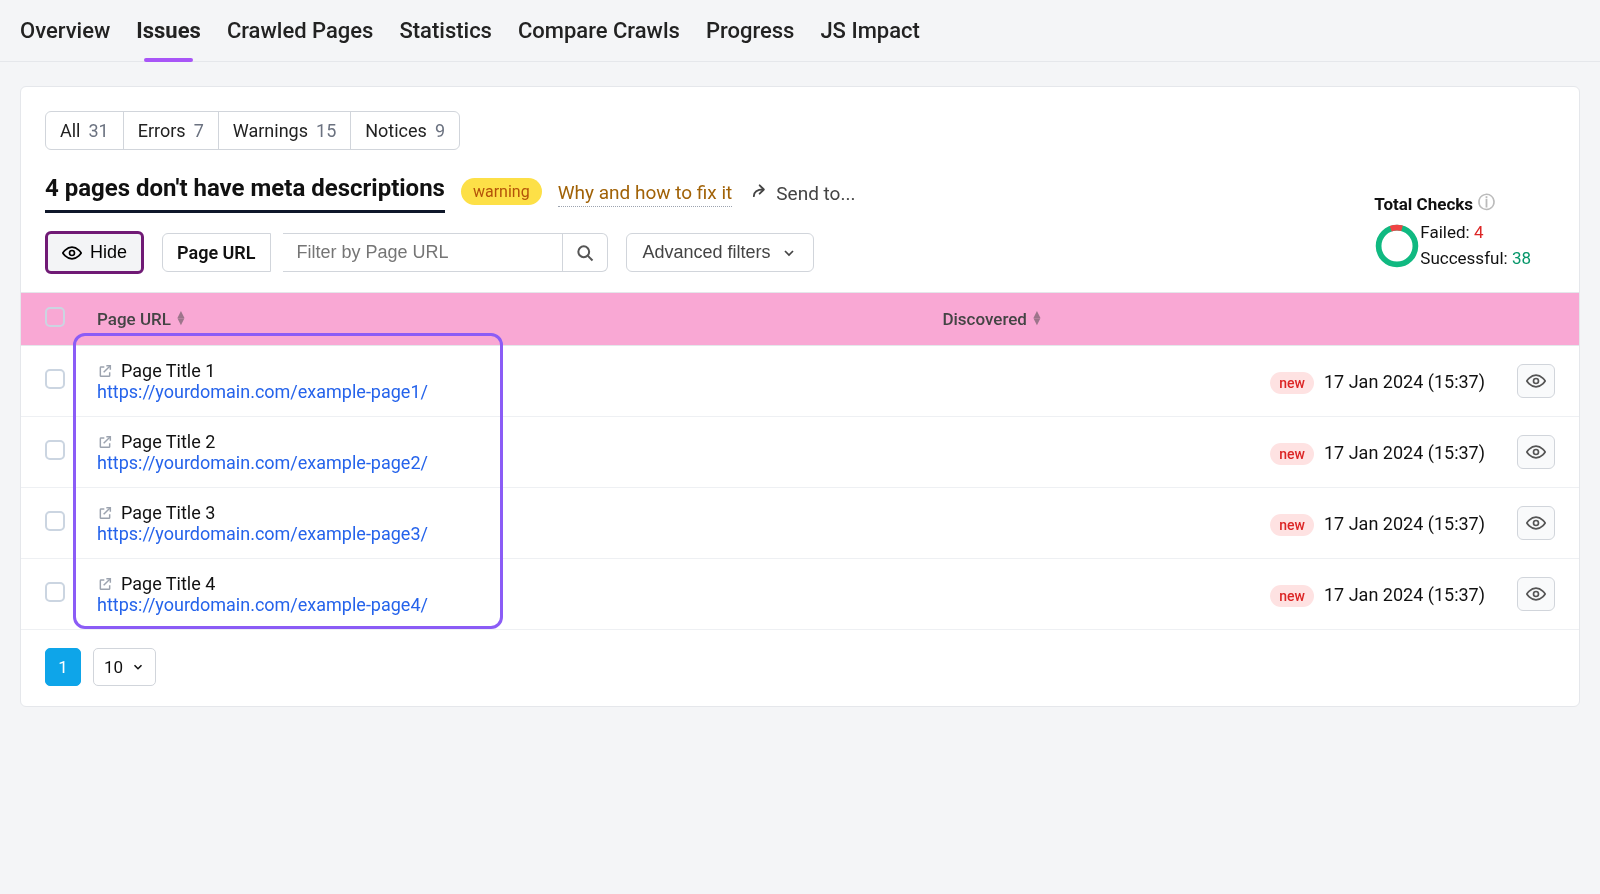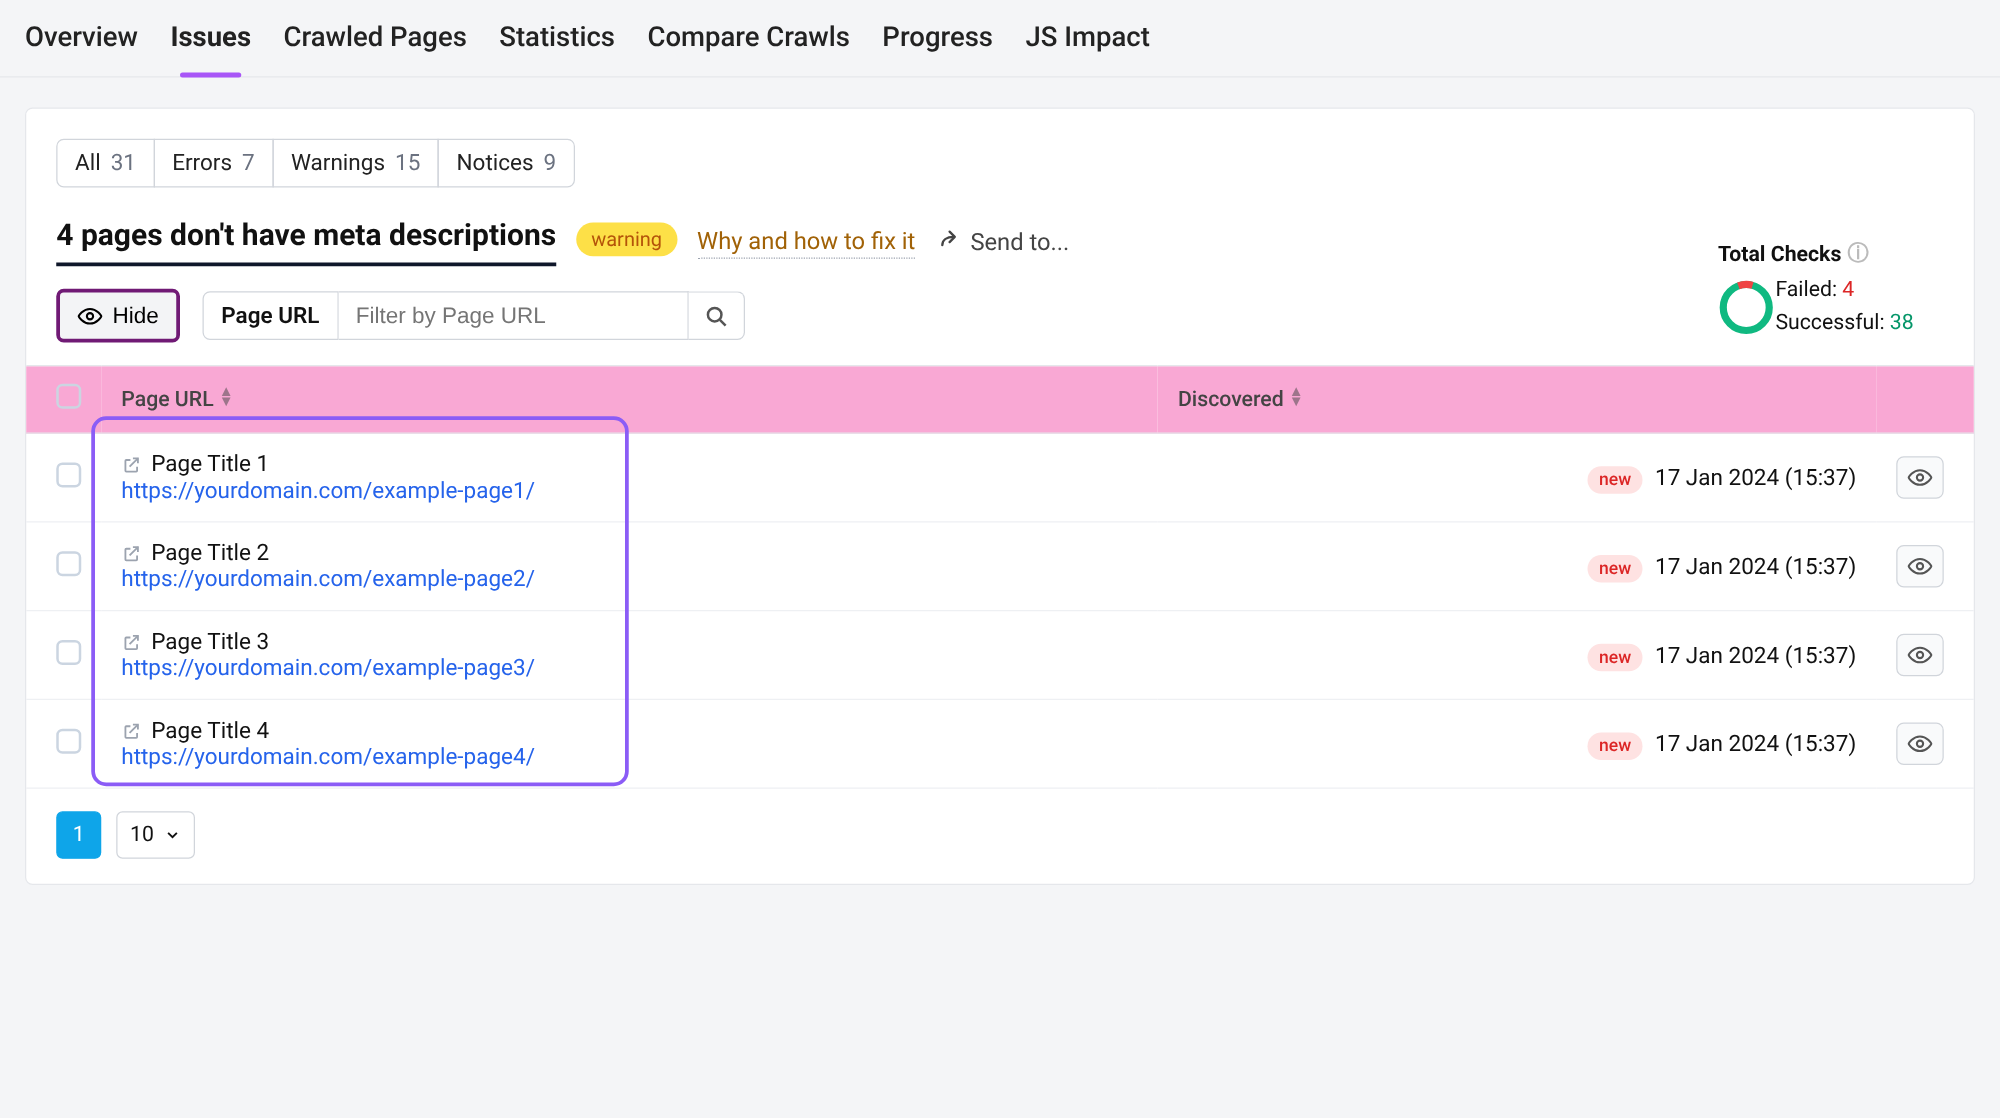--- a/index.html
+++ b/index.html
@@ -15,21 +15,21 @@
 .filterbar .seg:last-child { border-top-right-radius: 6px; border-bottom-right-radius: 6px; }
 .filterbar .count { color: #6b7280; }
 .heading-row { display: flex; align-items: center; gap: 16px; margin: 0 24px 18px 24px; flex-wrap: wrap; }
 .heading { font-size: 24px; font-weight: 700; padding-bottom: 8px; border-bottom: 3px solid #0f172a; }
 .badge-warning { background: #fde047; color: #b45309; font-size: 16px; padding: 4px 12px; border-radius: 14px; margin-bottom: 4px;}
 .helplink { color: #a16207; font-size: 19px; border-bottom: 1px dotted #9ca3af; padding-bottom: 2px; cursor: pointer; }
 .sendto { display: flex; gap: 8px; color: #444; font-size: 19px; cursor: pointer; }
 .controls-row { display: flex; align-items: center; margin: 0 24px 18px 24px; gap: 18px; }
 .btn { border: 3px solid #701a75; background: #f3f4f6; padding: 8px 14px; border-radius: 6px; display: inline-flex; align-items: center; gap: 8px; font-size: 18px; cursor: pointer; }
 .lbl { border: 1px solid #d1d5db; background: #fff; padding: 8px 14px; border-radius: 6px 0 0 6px; font-weight: 600; font-size: 18px; }
-.textinput { border: 1px solid #d1d5db; border-left: none; background: #fff; padding: 8px 14px; font-size: 18px; width: 280px; outline: none; }
+.textinput { border: 1px solid #d1d5db; border-left: none; background: #fff; padding: 8px 14px; font-size: 18px; width: 280px; outline: none; margin-left: 12px; }
 .searchbtn { border: 1px solid #d1d5db; border-left: none; background: #fff; padding: 8px 12px; border-radius: 0 6px 6px 0; cursor: pointer; }
 .adv { border: 1px solid #d1d5db; background: #fff; padding: 8px 16px; border-radius: 6px; display: inline-flex; align-items: center; gap: 10px; font-size: 18px; color: #444; cursor: pointer; }
 .stats { margin-left: auto; margin-right: 24px; display: flex; gap: 14px; align-items: center; margin-top: -60px; }
 .stats-title { font-weight: 700; font-size: 17px; display: flex; align-items: flex-end; gap: 5px; margin-top: 17px; }
 .ring { width: 46px; height: 46px; }
 .stats-lines { font-size: 17px; line-height: 1.5; }
 .failed-num { color: #dc2626; }
 .success-num { color: #059669; }
 .table { width: 100%; border-collapse: collapse; }
 .table thead th { background: #f9a8d4; font-weight: 500; font-size: 17px; color: #444; text-align: left; padding: 14px 16px; border-top: 1px solid #e5e7eb; border-bottom: 1px solid #e5e7eb; }
@@ -118,20 +118,28 @@
       <button class="searchbtn">
         <span>
           <svg width="20" height="20" viewBox="0 0 24 24" fill="none" stroke="#555" stroke-width="2.4">
               <circle cx="10.5" cy="10.5" r="6.5"></circle>
               <line x1="21" y1="21" x2="15.5" y2="15.5"></line>
             </svg>
         </span>
       </button>
     </span>
 
+    <button class="adv">
+      <span>Advanced filters</span>
+      <span>
+        <svg width="16" height="16" viewBox="0 0 24 24" fill="none" stroke="currentColor" stroke-width="2.6">
+            <polyline points="6 9 12 15 18 9"></polyline>
+          </svg>
+      </span>
+    </button>
 
     <div class="stats">
       <div>
         <div class="stats-title">
           <span>Total Checks</span>
           <span class="info-icon">ⓘ</span>
         </div>
         <div style="display:flex; gap:0; align-items:center; margin-top:6px;">
           <svg class="ring" viewBox="0 0 40 40">
             <circle cx="20" cy="20" r="16" fill="none" stroke="#10b981" stroke-width="5"></circle>

